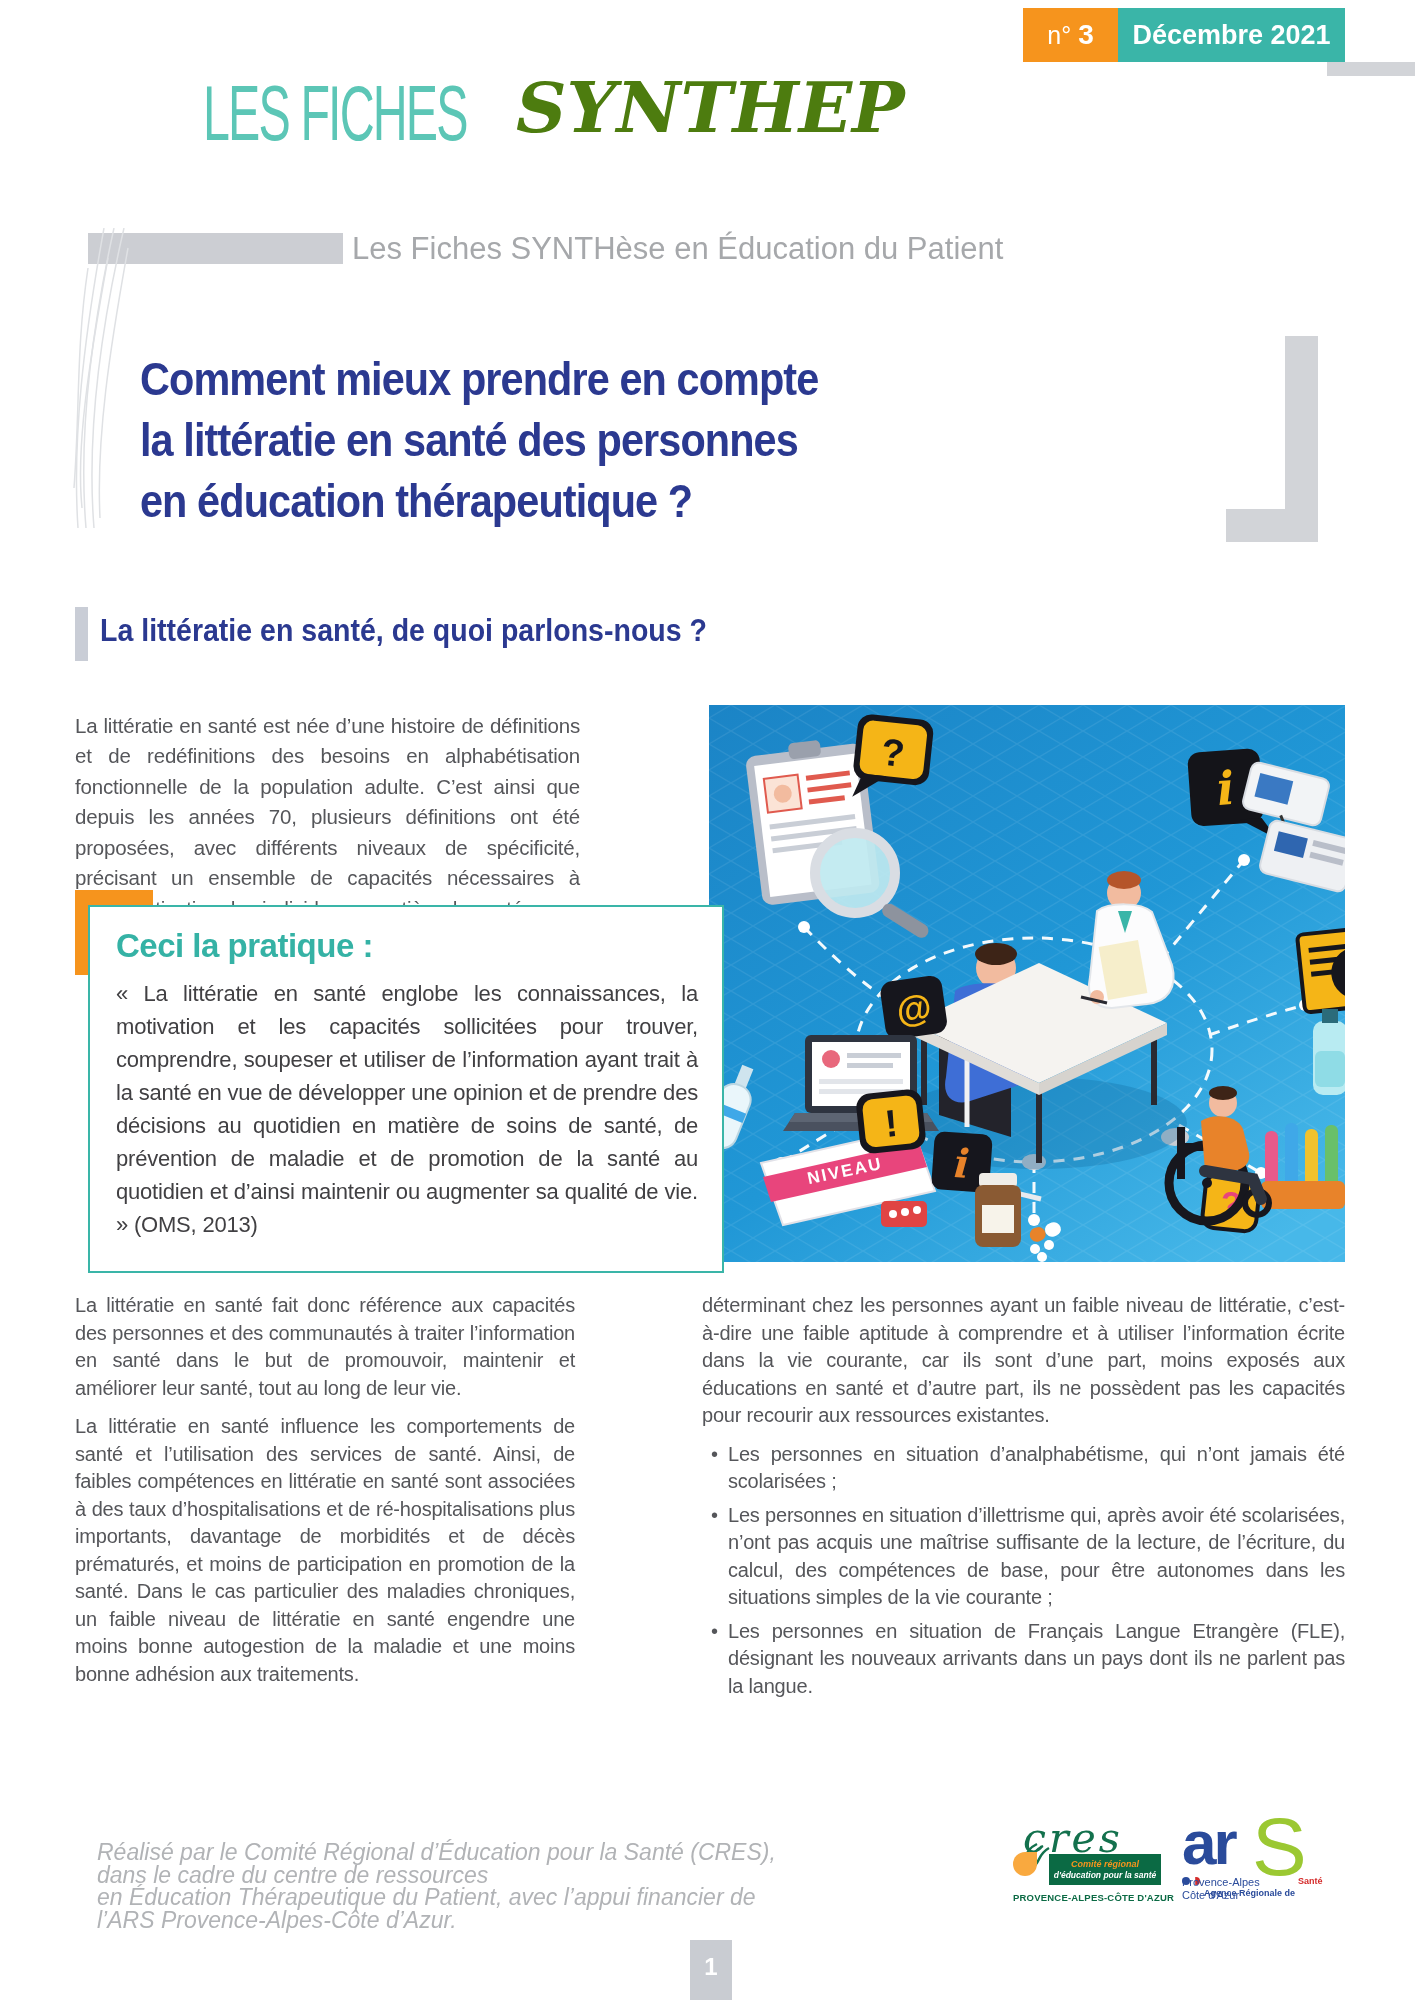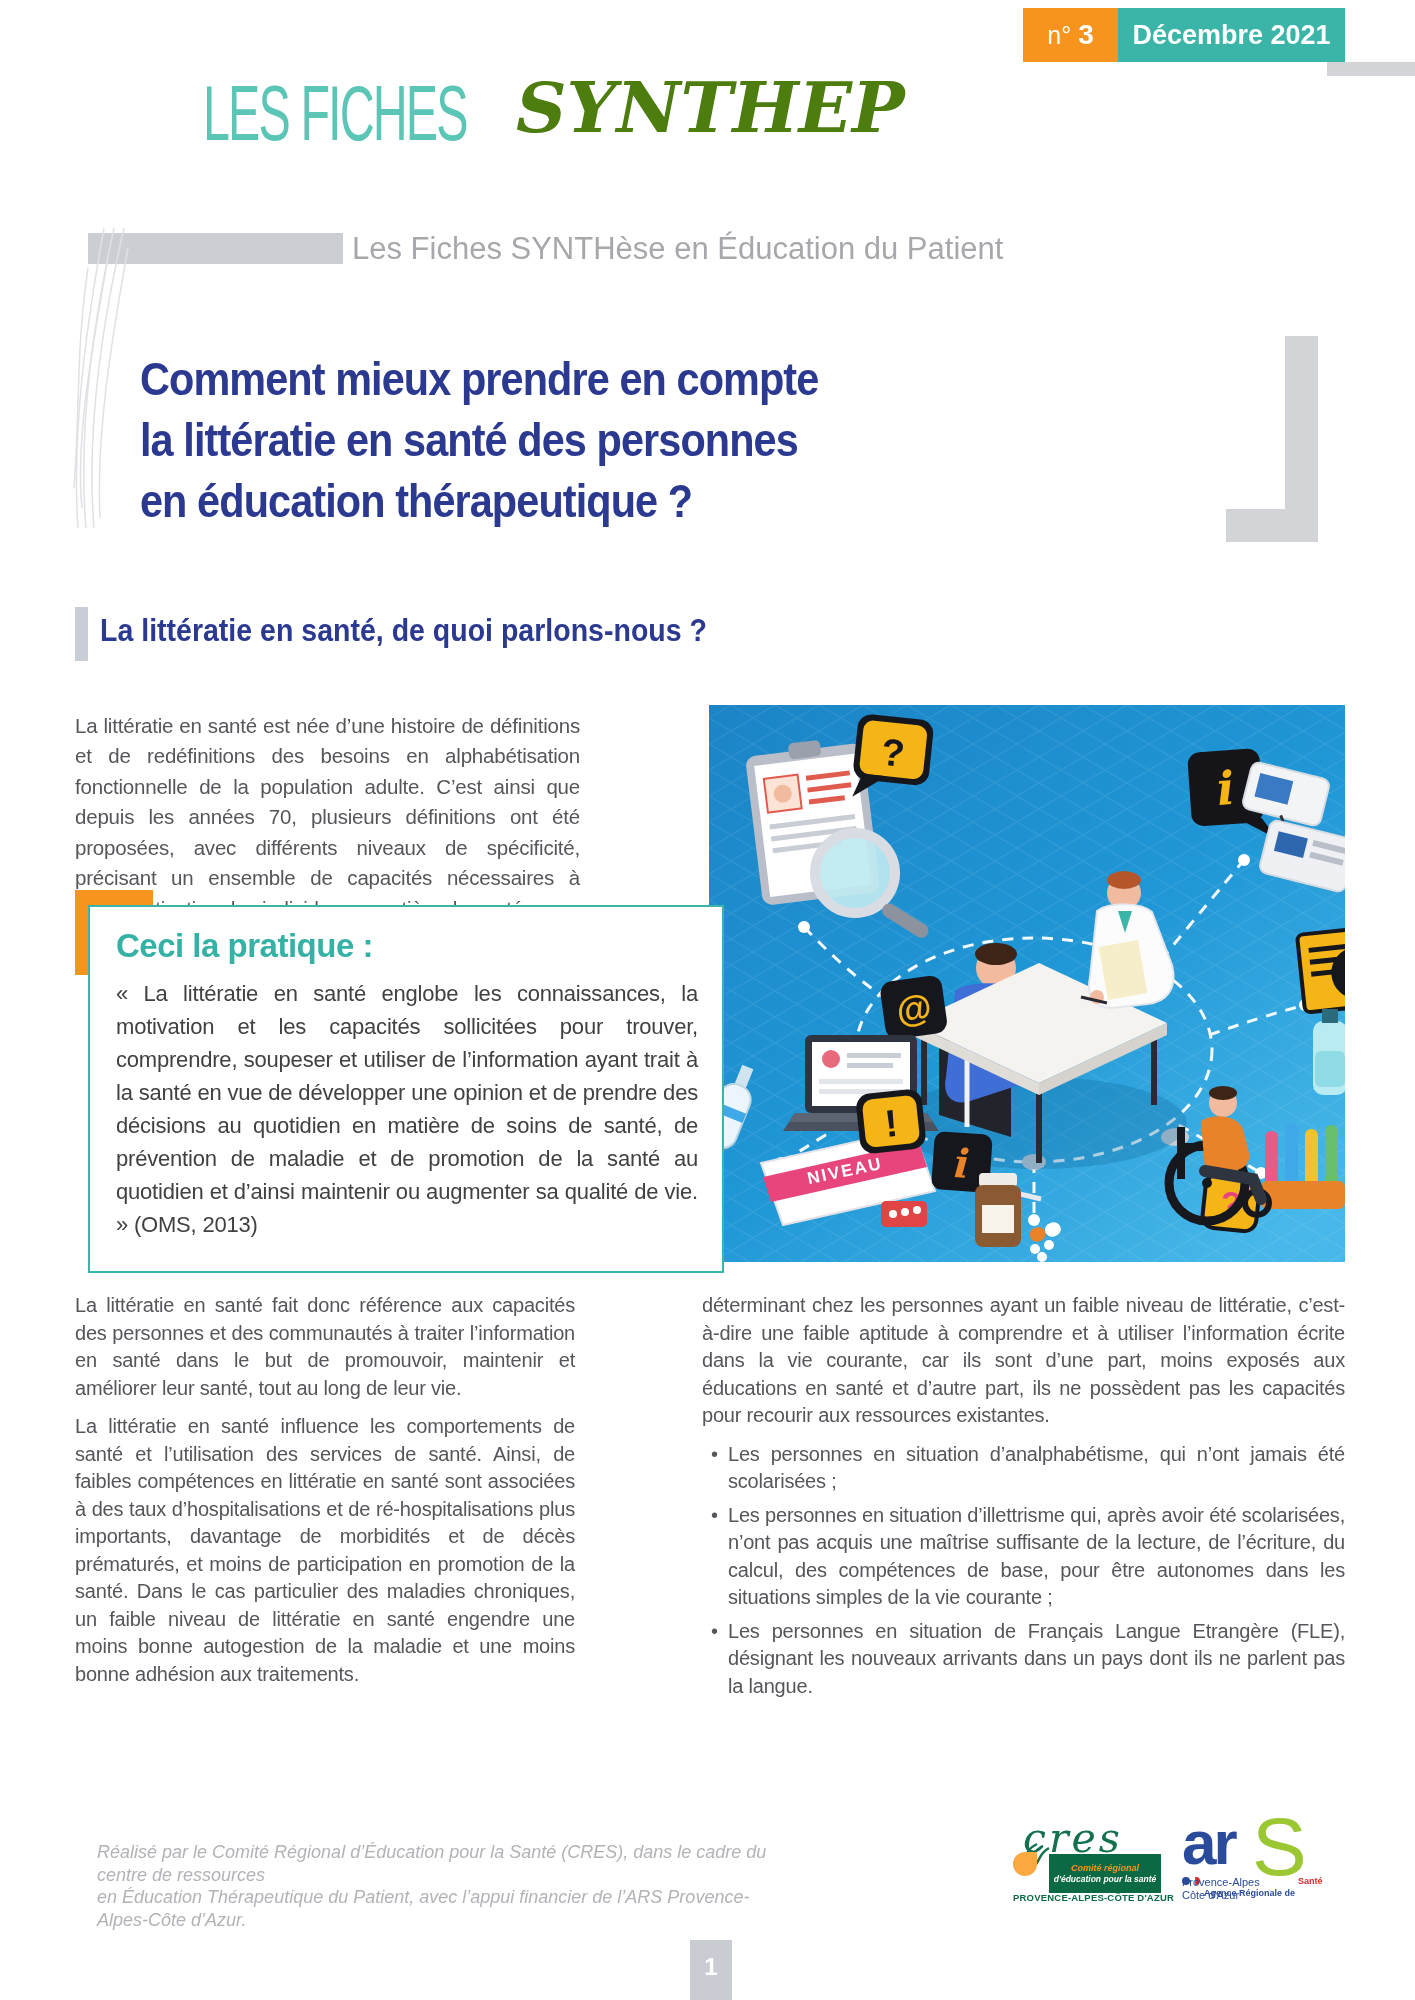--- a/index.html
+++ b/index.html
@@ -56,29 +56,29 @@
 
   
   .col-left{left:75px;top:1292px;width:500px;}
   .col-right{left:702px;top:1292px;width:643px;}
   .body-p{font-size:20px;line-height:27.5px;text-align:justify;color:#55565a;margin:0 0 11px 0;letter-spacing:-0.2px;}
   .list-intro{margin-bottom:5px;}
   .bullet{position:relative;padding-left:26px;margin-bottom:6px;}
   .bullet .mark{position:absolute;left:9px;top:0;}
 
   
-  .credit{left:97px;top:1841px;width:700px;font-style:italic;font-size:18px;line-height:22.5px;color:#b1b3b6;}
+  .credit{left:97px;top:1841px;width:700px;font-style:italic;font-size:23px;line-height:22.5px;color:#b1b3b6;}
   .credit span{display:block;}
 
   .cres{left:1013px;top:1820px;width:150px;height:82px;}
   .cres-word{position:absolute;left:10px;top:-6px;font-family:"DejaVu Serif",serif;font-style:italic;
              font-weight:400;font-size:41px;color:#13714d;letter-spacing:3px;text-align:center;}
   .cres-orange{position:absolute;left:0px;top:32px;width:24px;height:24px;background:#f9a93f;
                border-radius:50% 0 50% 50%;}
-  .cres-rect{position:absolute;left:36px;top:34px;width:112px;height:39px;background:#0b6a44;
+  .cres-rect{position:absolute;left:36px;top:34px;width:112px;height:31px;background:#0b6a44;
              display:flex;flex-direction:column;justify-content:center;align-items:center;}
   .cres-t1{font-size:9px;font-style:italic;font-weight:700;color:#f6941d;line-height:11px;}
   .cres-t2{font-size:8.5px;font-style:italic;font-weight:700;color:#ffffff;line-height:10px;}
   .cres-region{position:absolute;left:0px;top:72px;font-size:9.5px;font-weight:700;color:#0b6a44;
                letter-spacing:0.2px;white-space:nowrap;}
 
   .ars{left:1182px;top:1812px;width:165px;height:90px;}
   .ars-ar{position:absolute;left:0;top:0;font-size:62px;font-weight:700;color:#2a4b9b;letter-spacing:-3px;line-height:1;}
   .ars-s{position:absolute;left:70px;top:-6px;font-size:82px;font-weight:400;color:#9bc832;line-height:1;}
   .ars-row{position:absolute;left:0px;top:52px;display:flex;align-items:center;white-space:nowrap;}

